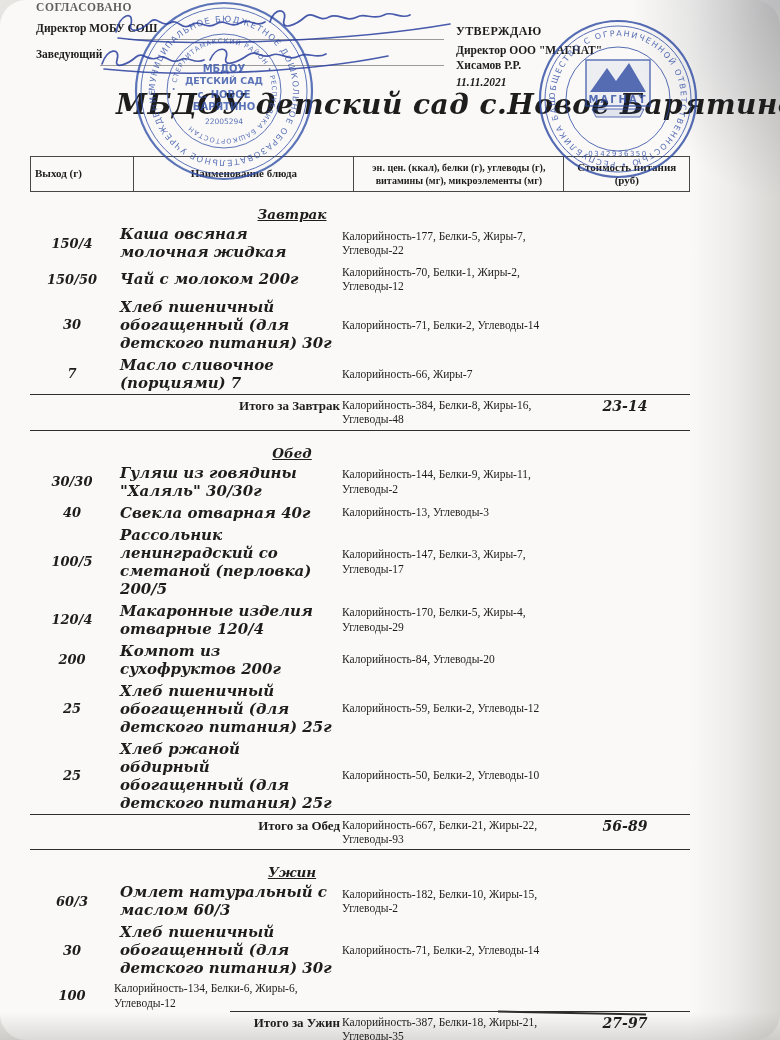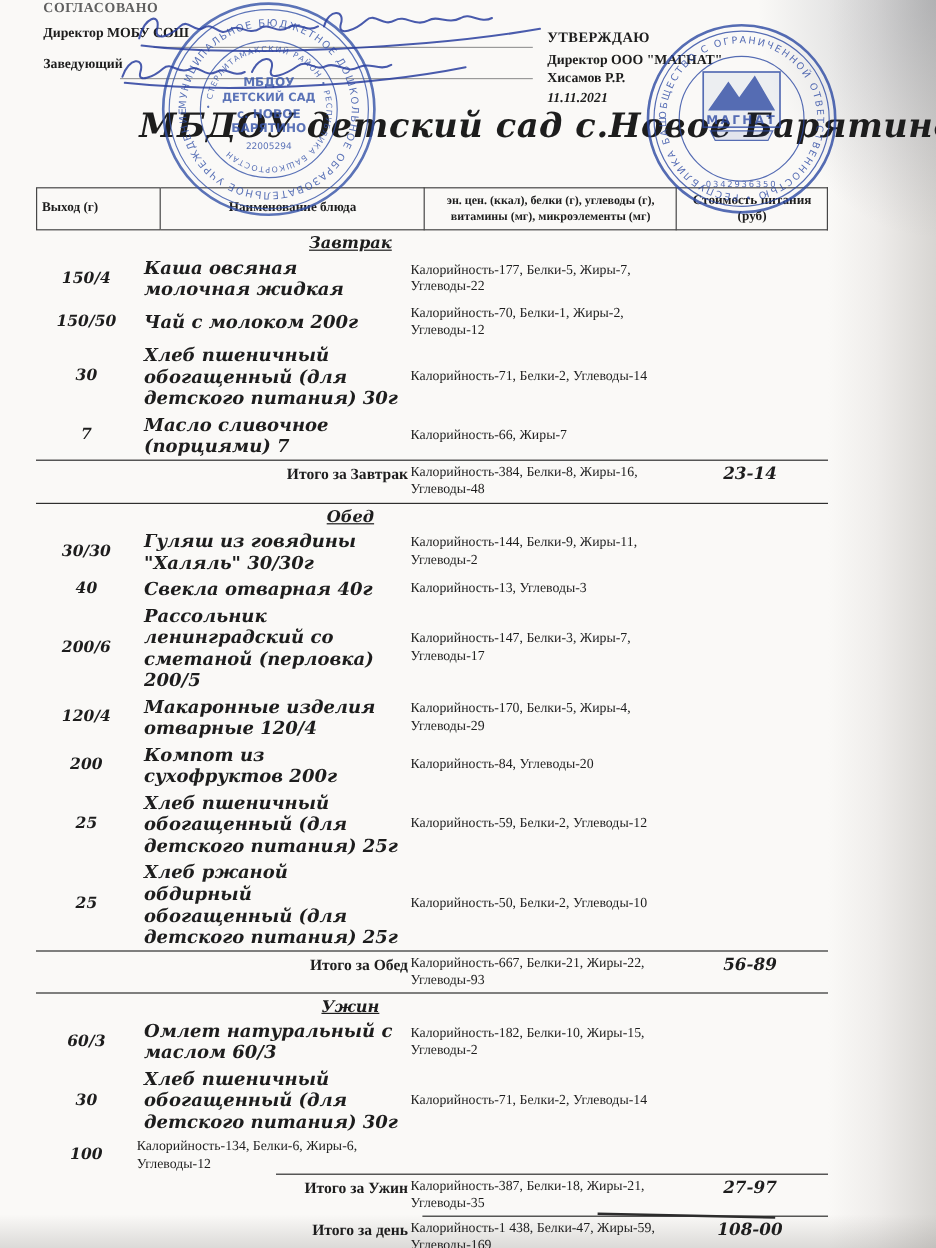--- a/index.html
+++ b/index.html
@@ -1,19 +1,19 @@
 <!DOCTYPE html>
 <html><head>
 <meta charset="utf-8">
 <style>
   *{margin:0;padding:0;box-sizing:border-box}
   html,body{width:780px;height:1040px;overflow:hidden;background:#e7e5e2}
   #page{position:relative;width:780px;height:1040px;color:#1d1d1d;
         font-family:"Liberation Serif","DejaVu Serif",serif;
-        background:linear-gradient(to right,#faf9f7 0,#faf9f7 690px,#efedeb 730px,#d7d5d2 780px);}
+        background:linear-gradient(to right,#faf9f7 0,#faf9f7 690px,#efedeb 730px,#d7d5d2 780px);border-radius:26px;}
   .shade-tr{position:absolute;right:0;top:0;width:150px;height:200px;pointer-events:none;
         background:radial-gradient(ellipse at 100% 0%,rgba(105,110,120,.35),rgba(105,110,120,0) 70%);}
   .shade-b{position:absolute;left:0;bottom:0;width:100%;height:28px;pointer-events:none;
         background:linear-gradient(to bottom,rgba(140,138,134,0),rgba(140,138,134,.28));}
   
   .agreed{position:absolute;left:36px;top:1px;font-size:11.5px;font-weight:700;letter-spacing:.6px;color:#5f5f5f}
   .agr-dir{position:absolute;left:36px;top:22px;font-size:11.5px;font-weight:700}
   .agr-head{position:absolute;left:36px;top:48px;font-size:11.5px;font-weight:700}
   .sig-rule1{position:absolute;left:128px;top:39px;width:316px;border-bottom:1px solid #9a9a9a}
   .sig-rule2{position:absolute;left:100px;top:65px;width:344px;border-bottom:1px solid #9a9a9a}
@@ -32,21 +32,21 @@
   
   .tbl{position:absolute;left:30px;top:156px;width:660px;z-index:1}
   .thead{display:flex;font-weight:700}
   .th{border:1.2px solid #474747;min-height:36px;display:flex;align-items:center;justify-content:center;
       text-align:center;padding:2px 4px;font-size:11px;line-height:1.2}
   .th+.th{border-left:none}
   .th1{width:108px;justify-content:flex-start;text-align:center}
   .th2{width:228px}
   .th3{width:218px;font-size:10px;line-height:1.3}
   .th4{width:130px;font-size:11px}
-  .slabel{width:524px;text-align:center;padding:3px 0 1px;margin-top:0;
+  .slabel{width:524px;text-align:center;padding:3px 0 1px;margin-top:11px;
           font-family:"DejaVu Serif",serif;font-style:italic;font-weight:700;font-size:13.5px;text-decoration:underline}
   .row{display:flex;align-items:center;padding:2px 0}
   .c1{width:84px;text-align:center;font-family:"DejaVu Serif",serif;font-style:italic;font-weight:700;font-size:13px}
   .c2{width:228px;padding:0 10px 0 6px;font-family:"DejaVu Serif",serif;font-style:italic;font-weight:700;
       font-size:15px;line-height:1.2}
   .c3{width:218px;padding-right:10px;font-family:"Liberation Serif",serif;font-size:11.5px;line-height:1.25}
   .c4{width:130px;text-align:center}
   .trow{position:relative;display:flex;align-items:flex-start;padding:3px 0}
   .tlabel{width:312px;text-align:right;padding-right:2px;font-weight:700;font-size:13px}
   .cost{font-family:"DejaVu Serif",serif;font-style:italic;font-weight:700;font-size:14px}
@@ -188,21 +188,21 @@
       <div class="c3">Калорийность-144, Белки-9, Жиры-11, Углеводы-2</div>
       <div class="c4"></div>
     </div>
     <div class="row">
       <div class="c1">40</div>
       <div class="c2">Свекла отварная 40г</div>
       <div class="c3">Калорийность-13, Углеводы-3</div>
       <div class="c4"></div>
     </div>
     <div class="row">
-      <div class="c1">200/6</div>
+      <div class="c1">100/5</div>
       <div class="c2">Рассольник ленинградский со сметаной (перловка) 200/5</div>
       <div class="c3">Калорийность-147, Белки-3, Жиры-7, Углеводы-17</div>
       <div class="c4"></div>
     </div>
     <div class="row">
       <div class="c1">120/4</div>
       <div class="c2">Макаронные изделия отварные 120/4</div>
       <div class="c3">Калорийность-170, Белки-5, Жиры-4, Углеводы-29</div>
       <div class="c4"></div>
     </div>

